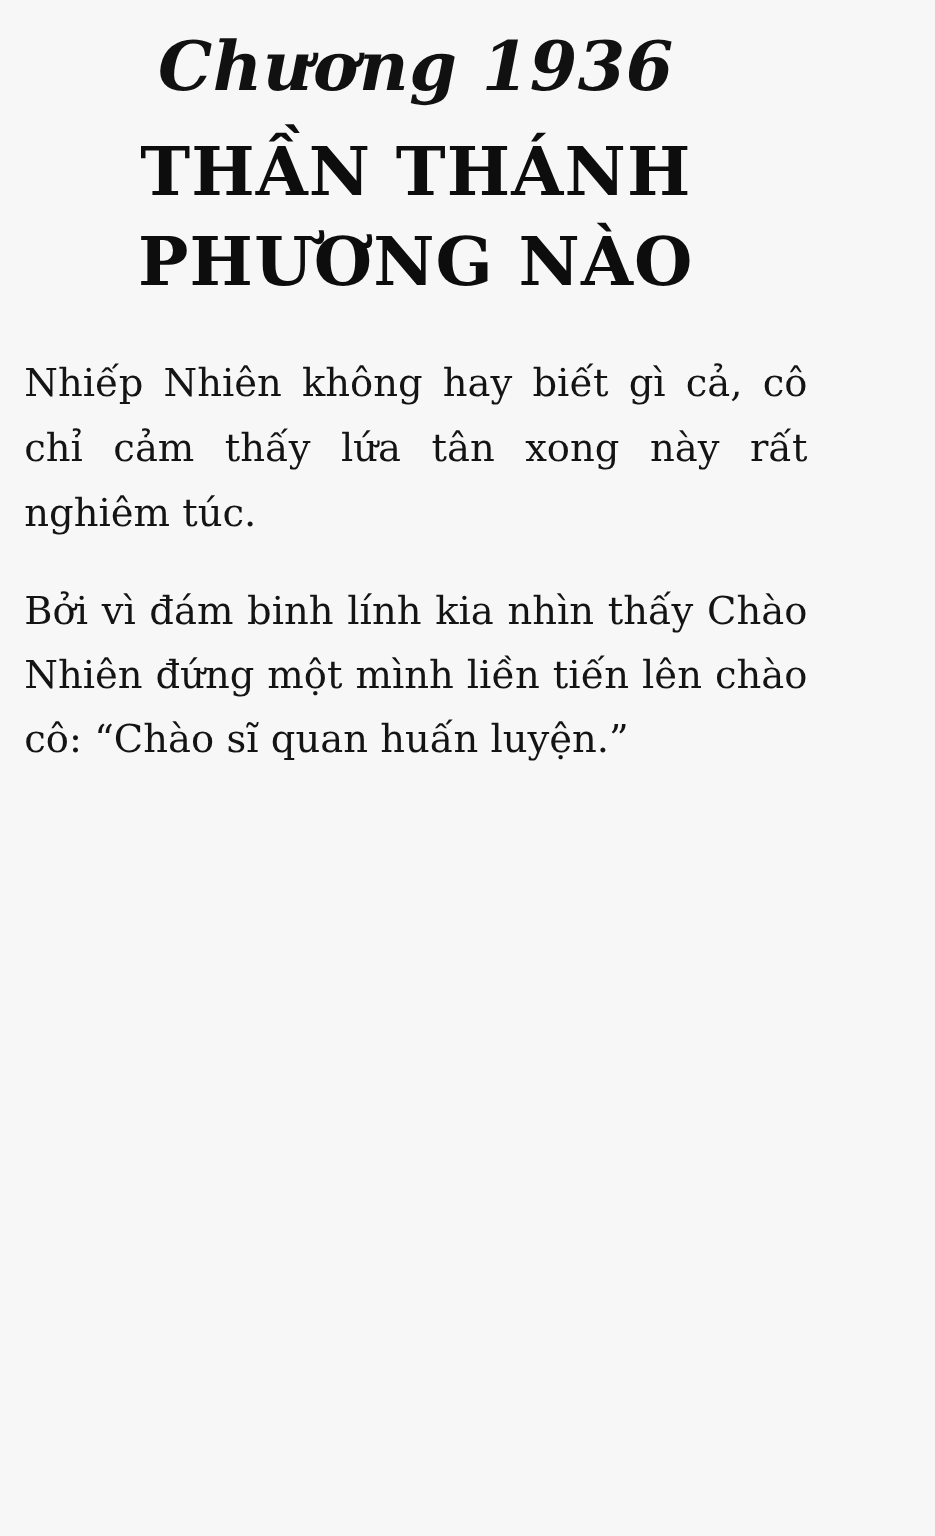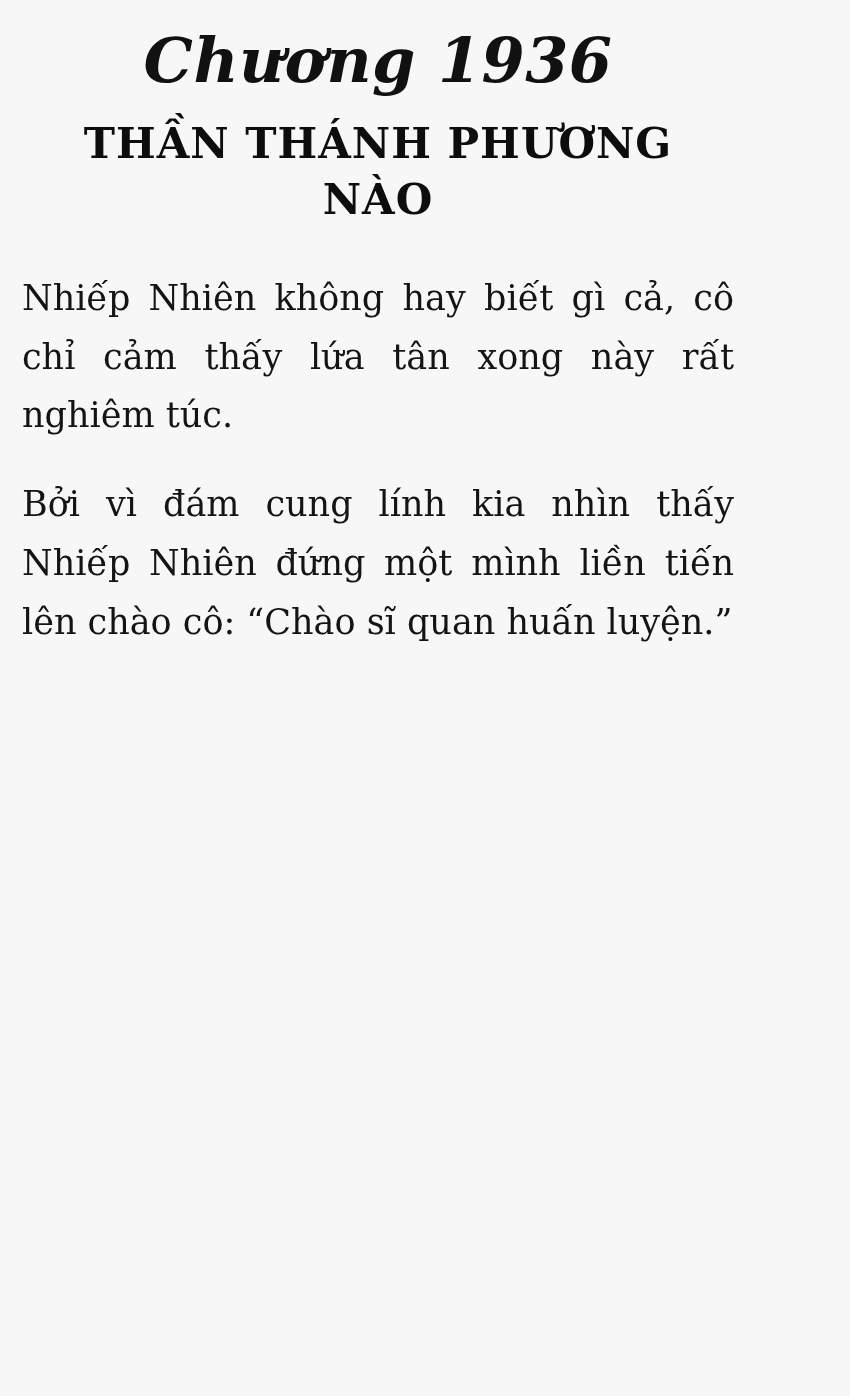--- a/index.html
+++ b/index.html
@@ -29,21 +29,21 @@
     font-size: 62px;
     line-height: 1.25;
     letter-spacing: 0.5px;
     margin: 4px 0 16px 0;
     color: #111111;
   }
   .chapter-title {
     text-align: center;
     font-family: "DejaVu Serif", "Liberation Serif", serif;
     font-weight: 700;
-    font-size: 42px;
+    font-size: 61px;
     line-height: 1.35;
     letter-spacing: 1px;
     margin: 0 40px 40px 40px;
     color: #0d0d0d;
     text-transform: uppercase;
   }
   .body-text {
     margin: 0 0 0 0;
   }
   p.para {
@@ -73,16 +73,16 @@
 <body>
 
 <div class="page">
 
   <div class="chapter-number">Chương 1936</div>
 
   <h1 class="chapter-title">THẦN THÁNH PHƯƠNG NÀO</h1>
 
   <div class="body-text">
     <p class="para">Nhiếp Nhiên không hay biết gì cả, cô chỉ cảm thấy lứa tân xong này rất nghiêm túc.</p>
-    <p class="para">Bởi vì đám cung lính kia nhìn thấy Nhiếp Nhiên đứng một mình liền tiến lên chào cô: “Chào sĩ quan huấn luyện.”</p>
+    <p class="para">Bởi vì đám binh lính kia nhìn thấy Chào Nhiên đứng một mình liền tiến lên chào cô: “Chào sĩ quan huấn luyện.”</p>
   </div>
 
 </div>
 
 </body></html>

